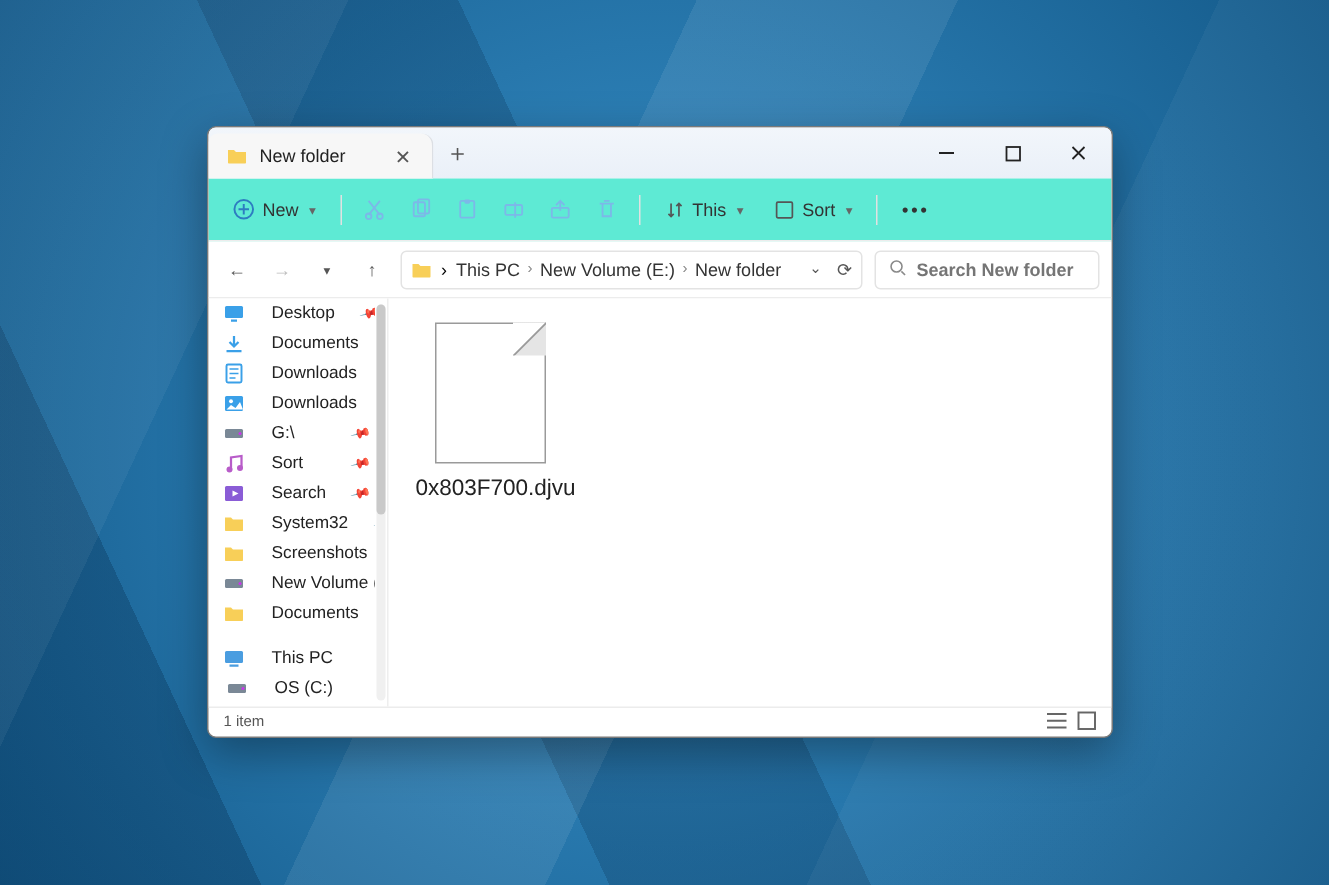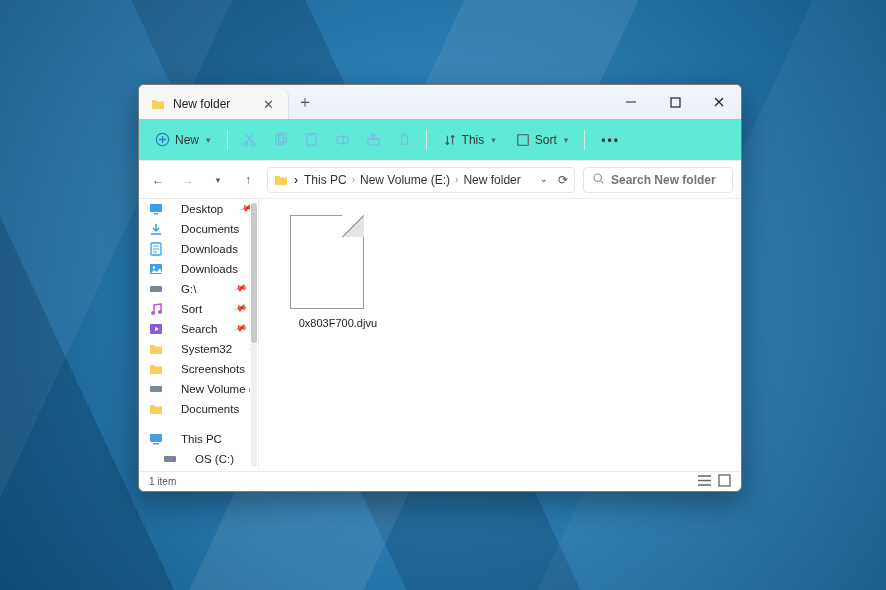--- a/index.html
+++ b/index.html
@@ -39,27 +39,27 @@
   .addr-right { margin-left:auto; display:flex; gap:10px; color:#555;}
   .searchbox { width:150px; height:26px; border:1px solid #e3e3e3; border-radius:4px; display:flex; align-items:center; padding:0 8px; gap:6px; color:#8a8a8a;}
   .searchbox input { border:none; outline:none; font-size:12px; width:100%; color:#1d4ed8; background:transparent;font-weight:bold;}
   
   .body { flex:1; display:flex; min-height:0; background:#fff;}
   .sidebar { width:120px; border-right:1px solid #eee; overflow:hidden; position:relative; font-size:11.5px;}
   .sidebar-inner { position:absolute; inset:0 8px 0 0; overflow:hidden;}
   .scrollbar { position:absolute; right:1px; top:4px; bottom:4px; width:6px; background:#f0f0f0; border-radius:3px;}
   .scrollthumb { position:absolute; left:0; right:0; top:0; height:140px; background:#c9c9c9; border-radius:3px;}
   .sb-item { display:flex; align-items:center; gap:18px; padding:3px 4px 3px 10px; color:#222; white-space:nowrap; position:relative;}
-  .sb-item.indent { padding-left:24px;}
+  .sb-item.indent { padding-left:12px;}
   .sb-item .pin { margin-left:auto; color:#888; font-size:9px; transform:rotate(30deg);}
   .sb-spacer { height:10px;}
   .ic { width:14px; height:14px; display:inline-flex; align-items:center; justify-content:center; flex:0 0 14px;}
   .ic svg { display:block; }
   .content { flex:1; padding:16px 18px; position:relative;}
-  .file { width:100px; text-align:right; font-size:11px; color:#222;}
+  .file { width:100px; text-align:right; font-size:15px; color:#222;}
   .file-icon { width:74px; height:94px; margin:0 auto 8px; border:1px solid #9a9a9a; background:#fff; position:relative;}
   .file-icon::before { content:""; position:absolute; top:-1px; right:-1px; width:22px; height:22px; background:linear-gradient(135deg,#fff 0 48%, #9a9a9a 50% 52%, #e5e5e5 54% 100%); }
   
   .status { height:20px; border-top:1px solid #ececec; display:flex; align-items:center; padding:0 10px; font-size:10px; color:#555; gap:8px;}
   .status .viewbtns { margin-left:auto; display:flex; gap:6px; color:#666;}
   .folder-ic { fill:#f8cf58; }
 </style>
 </head>
 <body>
 <div class="bg"></div>

